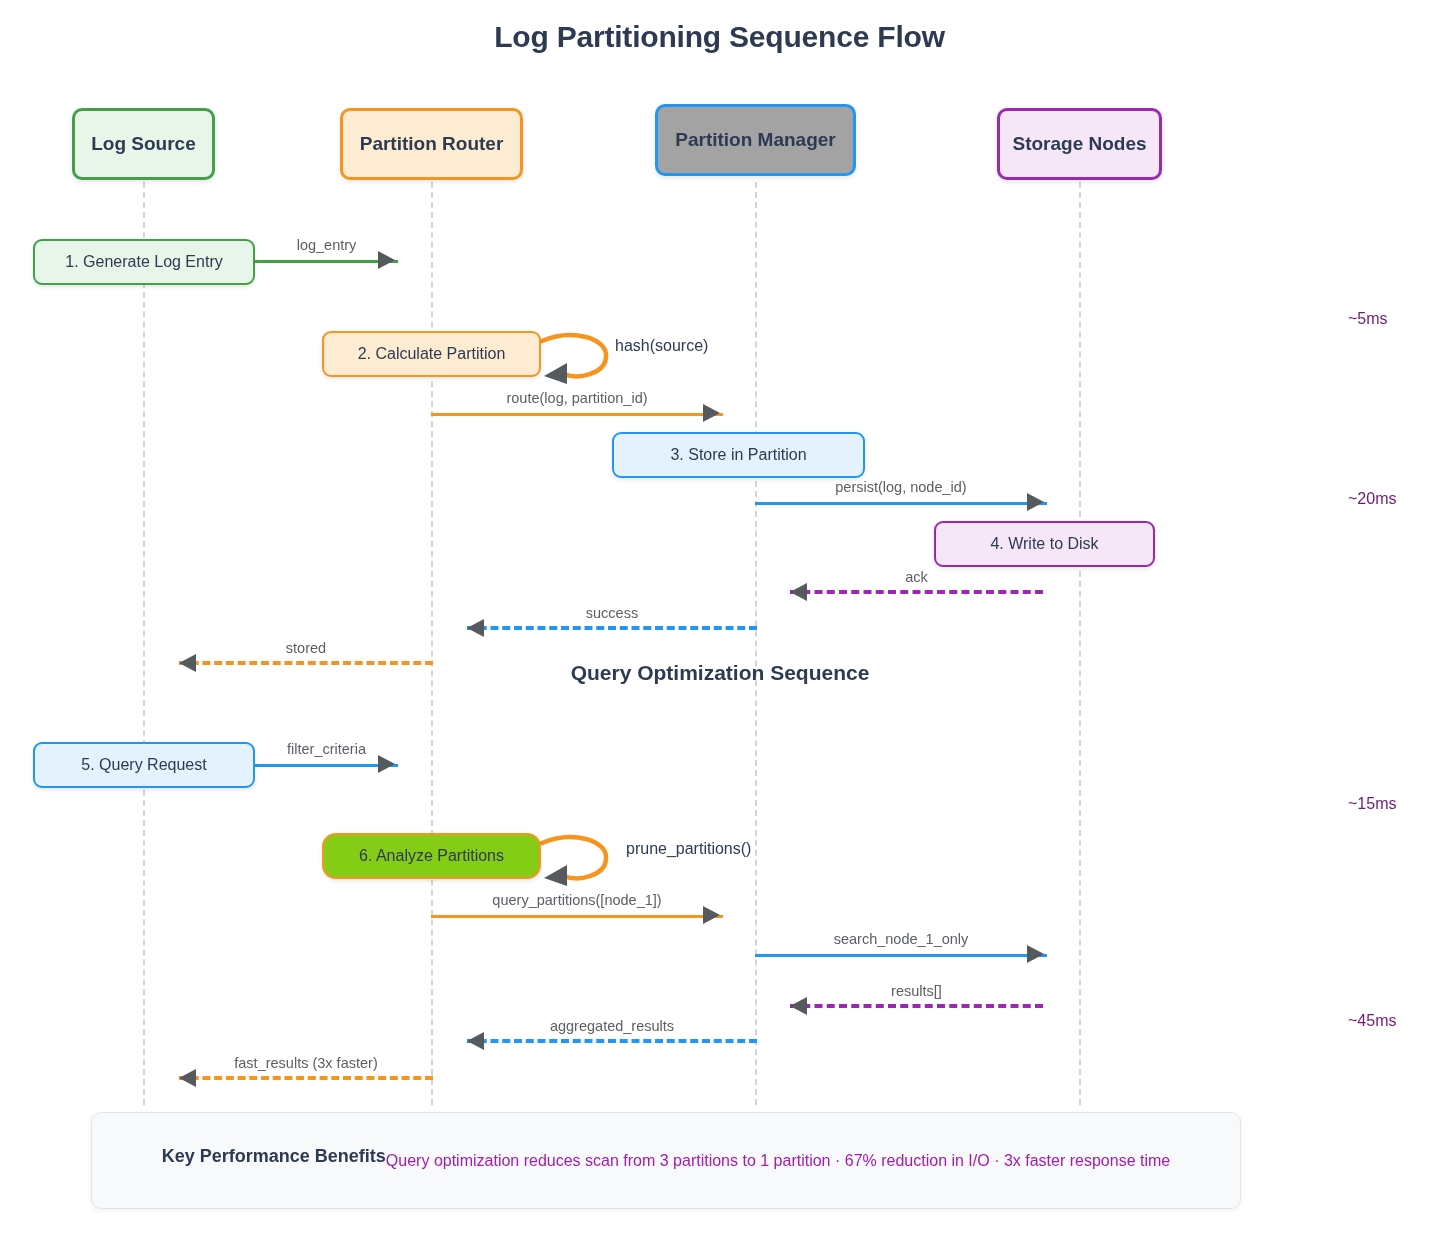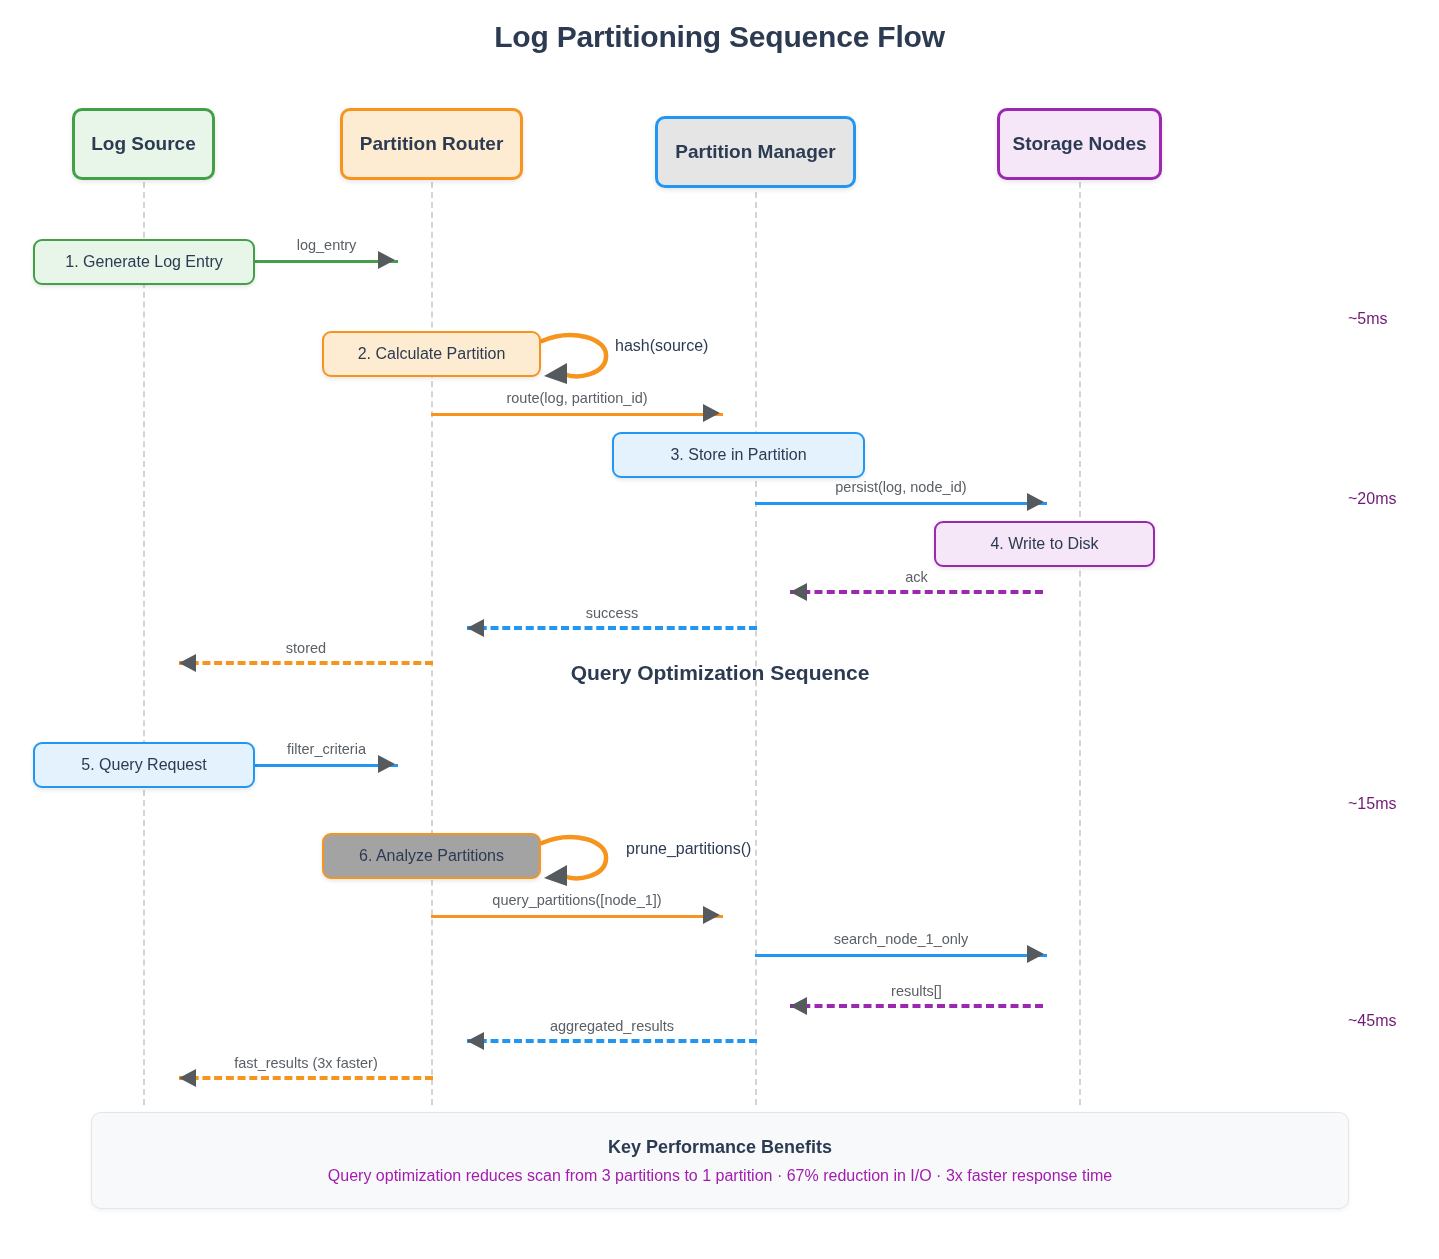--- a/index.html
+++ b/index.html
@@ -134,28 +134,28 @@
     color: #701a75;
     white-space: nowrap;
     text-align: left;
   }
 
   
   .footer-panel {
     position: absolute;
     left: 91px;
     top: 1112px;
-    width: 1258px;
+    width: 1150px;
     height: 97px;
     box-sizing: border-box;
     background: #f8f9fa;
     border: 1px solid #e3e5e8;
     border-radius: 10px;
     display: flex;
-    flex-direction: column;
+    flex-direction: row;
     align-items: center;
     justify-content: center;
     box-shadow: 0 2px 5px rgba(0,0,0,0.05);
   }
   .footer-title {
     font-size: 18px;
     font-weight: bold;
     color: #2c3b52;
     margin-bottom: 9px;
   }
@@ -178,21 +178,21 @@
       <div class="lifeline" style="left: 755px; top: 182px; height: 923px;"></div>
       <div class="lifeline" style="left: 1079px; top: 182px; height: 923px;"></div>
     </div>
   <div id="actors-layer">
       <div class="actor" style="left: 72px; top: 108px; width: 143px; border-color: rgb(67, 160, 71); background: rgb(232, 245, 233);">
         <span>Log Source</span>
       </div>
       <div class="actor" style="left: 340px; top: 108px; width: 183px; border-color: rgb(247, 148, 29); background: rgb(253, 236, 210);">
         <span>Partition Router</span>
       </div>
-      <div class="actor" style="left: 655px; top: 116px; width: 201px; border-color: rgb(33, 150, 243); background: #e5e5e5;">
+      <div class="actor" style="left: 655px; top: 104px; width: 201px; border-color: rgb(33, 150, 243); background: #a3a3a3;">
         <span>Partition Manager</span>
       </div>
       <div class="actor" style="left: 997px; top: 108px; width: 165px; border-color: rgb(156, 39, 176); background: rgb(245, 230, 248);">
         <span>Storage Nodes</span>
       </div>
     </div>
   <div id="messages-layer">
       <div class="msg" style="left: 255px; top: 260px; width: 143px;">
         <div class="line" style="width: 143px; border-top-style: solid; border-top-color: rgb(67, 160, 71);"></div>
         <div class="head right" style="left: 123px;"></div>
@@ -275,21 +275,21 @@
       </div>
       <div class="stepbox" style="left: 612px; top: 432px; width: 253px; border-color: rgb(33, 150, 243); background: rgb(227, 242, 253);">
         <span>3. Store in Partition</span>
       </div>
       <div class="stepbox" style="left: 934px; top: 521px; width: 221px; border-color: rgb(156, 39, 176); background: rgb(245, 230, 248);">
         <span>4. Write to Disk</span>
       </div>
       <div class="stepbox" style="left: 33px; top: 742px; width: 222px; border-color: rgb(33, 150, 243); background: rgb(227, 242, 253);">
         <span>5. Query Request</span>
       </div>
-      <div class="stepbox" style="left: 322px; top: 833px; width: 219px; border-color: rgb(247, 148, 29); background: #a3a3a3;">
+      <div class="stepbox" style="left: 322px; top: 833px; width: 219px; border-color: rgb(247, 148, 29); background: #84cc16; border-radius: 14px;">
         <span>6. Analyze Partitions</span>
       </div>
     </div>
 
   <div class="section-title" style="left: 480px; top: 661px; width: 480px;">Query Optimization Sequence</div>
 
   <div id="timings-layer">
       <div class="timing" style="left: 1348px; top: 310px;">~5ms</div>
       <div class="timing" style="left: 1348px; top: 490px;">~20ms</div>
       <div class="timing" style="left: 1348px; top: 795px;">~15ms</div>

